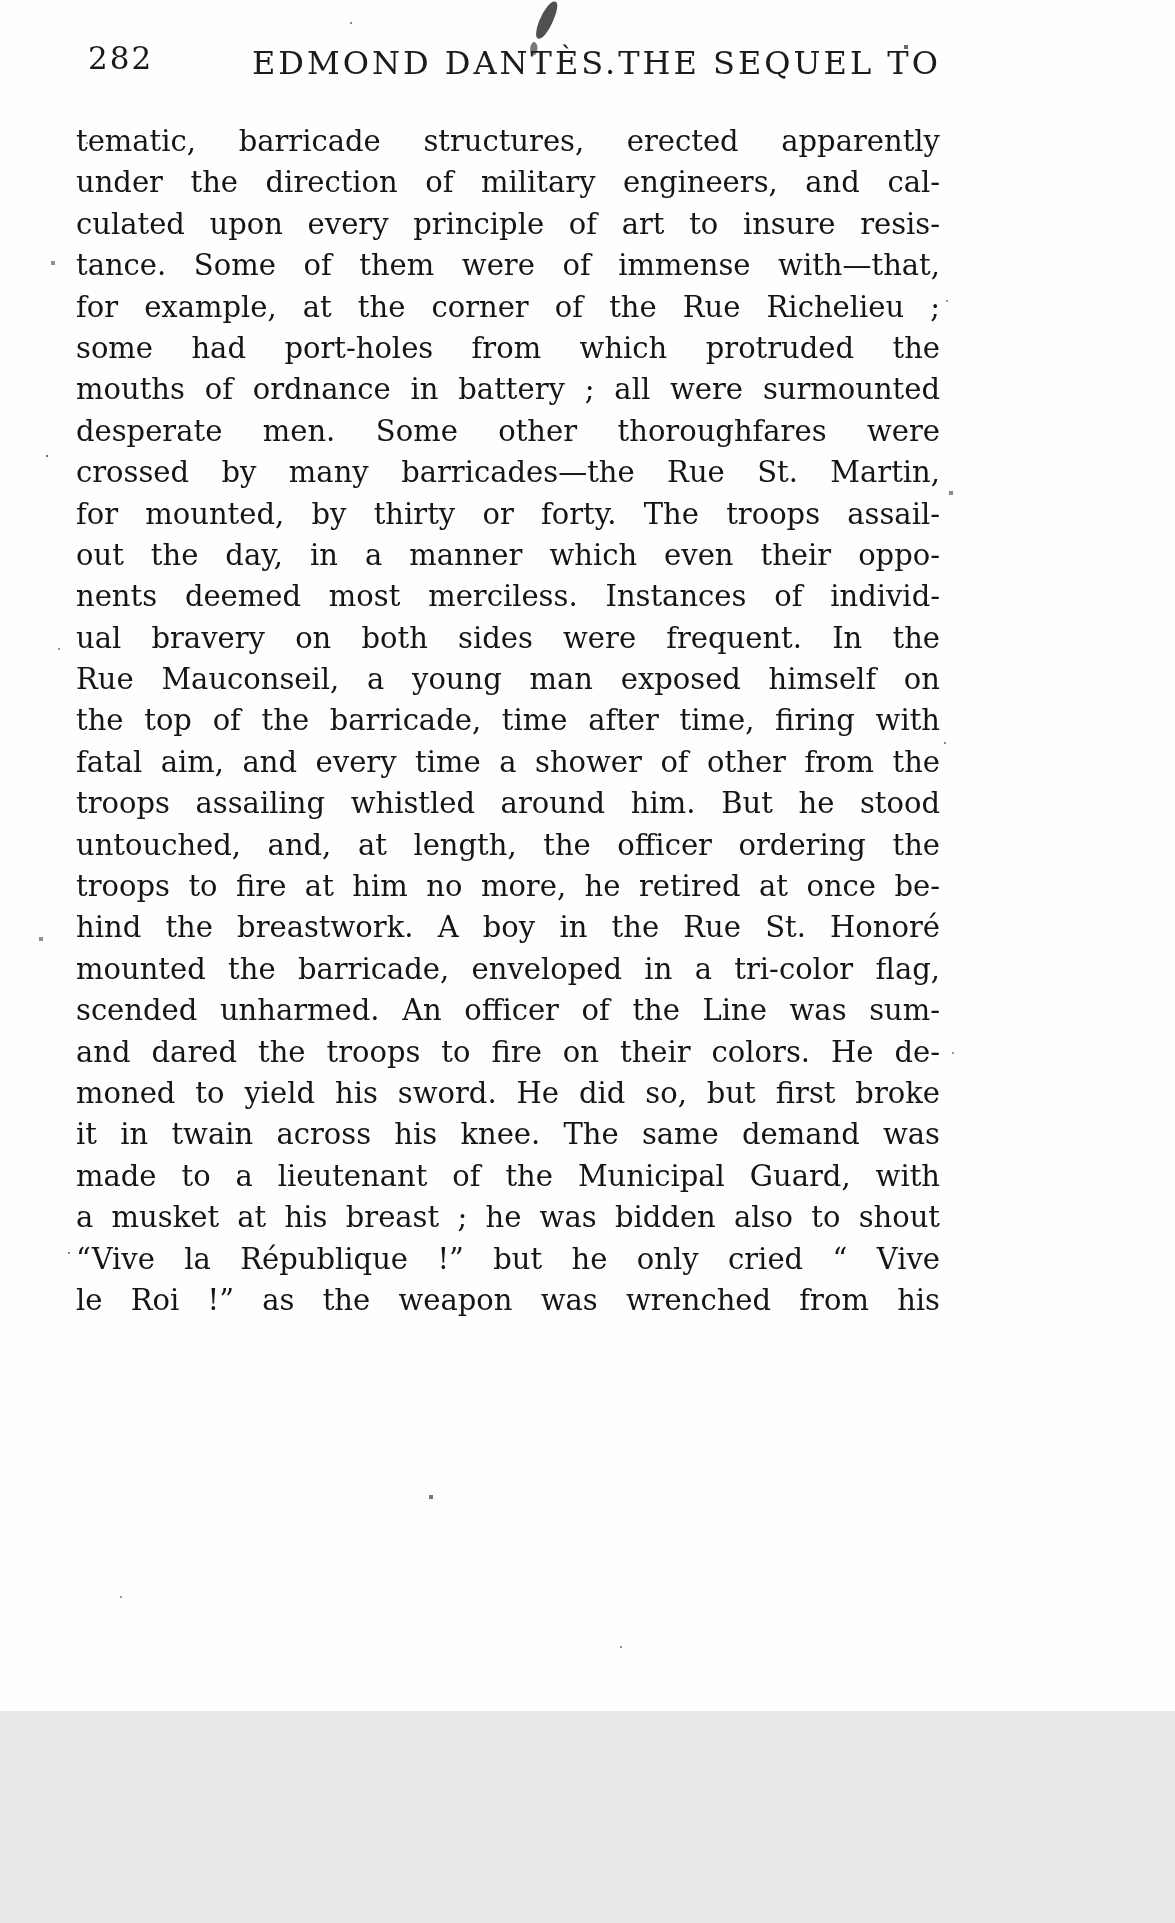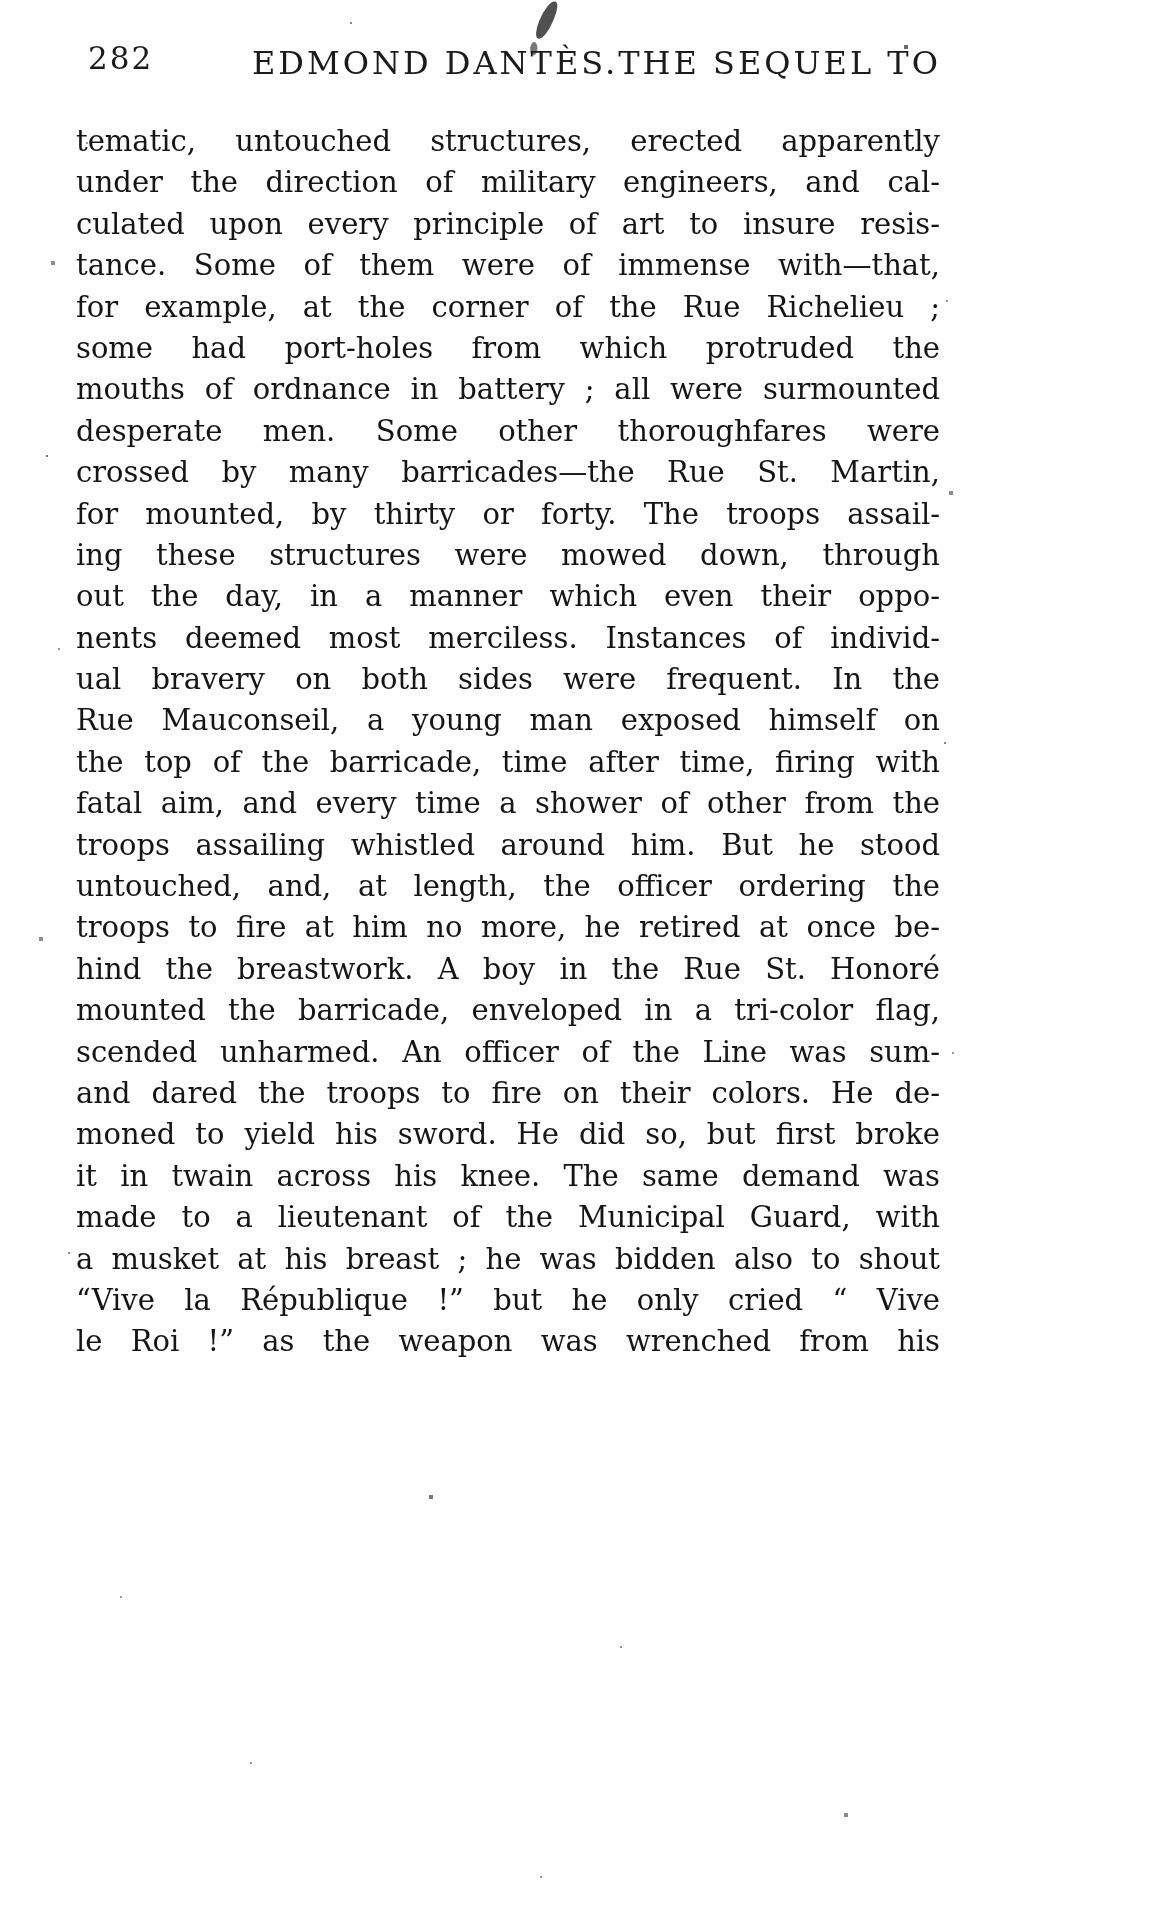--- a/index.html
+++ b/index.html
@@ -3,21 +3,21 @@
 <meta charset="utf-8">
 <style>
   html, body {
     margin: 0;
     padding: 0;
     background: #e8e8e8;
   }
   .page {
     position: relative;
     width: 1175px;
-    height: 1923px;
+    height: 1711px;
     margin: 0 auto;
     background: #fefefe;
     overflow: hidden;
     font-family: "DejaVu Serif", "Liberation Serif", serif;
     color: #161616;
   }
   .page-number {
     position: absolute;
     top: 40px;
     left: 88px;
@@ -112,31 +112,30 @@
   <div class="speckles"></div>
 
   <div class="page-number">282</div>
 
   <div class="running-head">
     <span>EDMOND DANTÈS.</span>
     <span>THE SEQUEL TO</span>
   </div>
 
   <div class="body-text">
-      <div class="line">tematic, untouched structures, erected apparently</div>
+      <div class="line">tematic, barricade structures, erected apparently</div>
       <div class="line">under the direction of military engineers, and cal-</div>
       <div class="line">culated upon every principle of art to insure resis-</div>
       <div class="line">tance. Some of them were of immense with—that,</div>
       <div class="line">for example, at the corner of the Rue Richelieu ;</div>
       <div class="line">some had port-holes from which protruded the</div>
       <div class="line">mouths of ordnance in battery ; all were surmounted</div>
       <div class="line">desperate men. Some other thoroughfares were</div>
       <div class="line">crossed by many barricades—the Rue St. Martin,</div>
       <div class="line">for mounted, by thirty or forty. The troops assail-</div>
-      <div class="line">ing these structures were mowed down, through</div>
       <div class="line">out the day, in a manner which even their oppo-</div>
       <div class="line">nents deemed most merciless. Instances of individ-</div>
       <div class="line">ual bravery on both sides were frequent. In the</div>
       <div class="line">Rue Mauconseil, a young man exposed himself on</div>
       <div class="line">the top of the barricade, time after time, firing with</div>
       <div class="line">fatal aim, and every time a shower of other from the</div>
       <div class="line">troops assailing whistled around him. But he stood</div>
       <div class="line">untouched, and, at length, the officer ordering the</div>
       <div class="line">troops to fire at him no more, he retired at once be-</div>
       <div class="line">hind the breastwork. A boy in the Rue St. Honoré</div>

